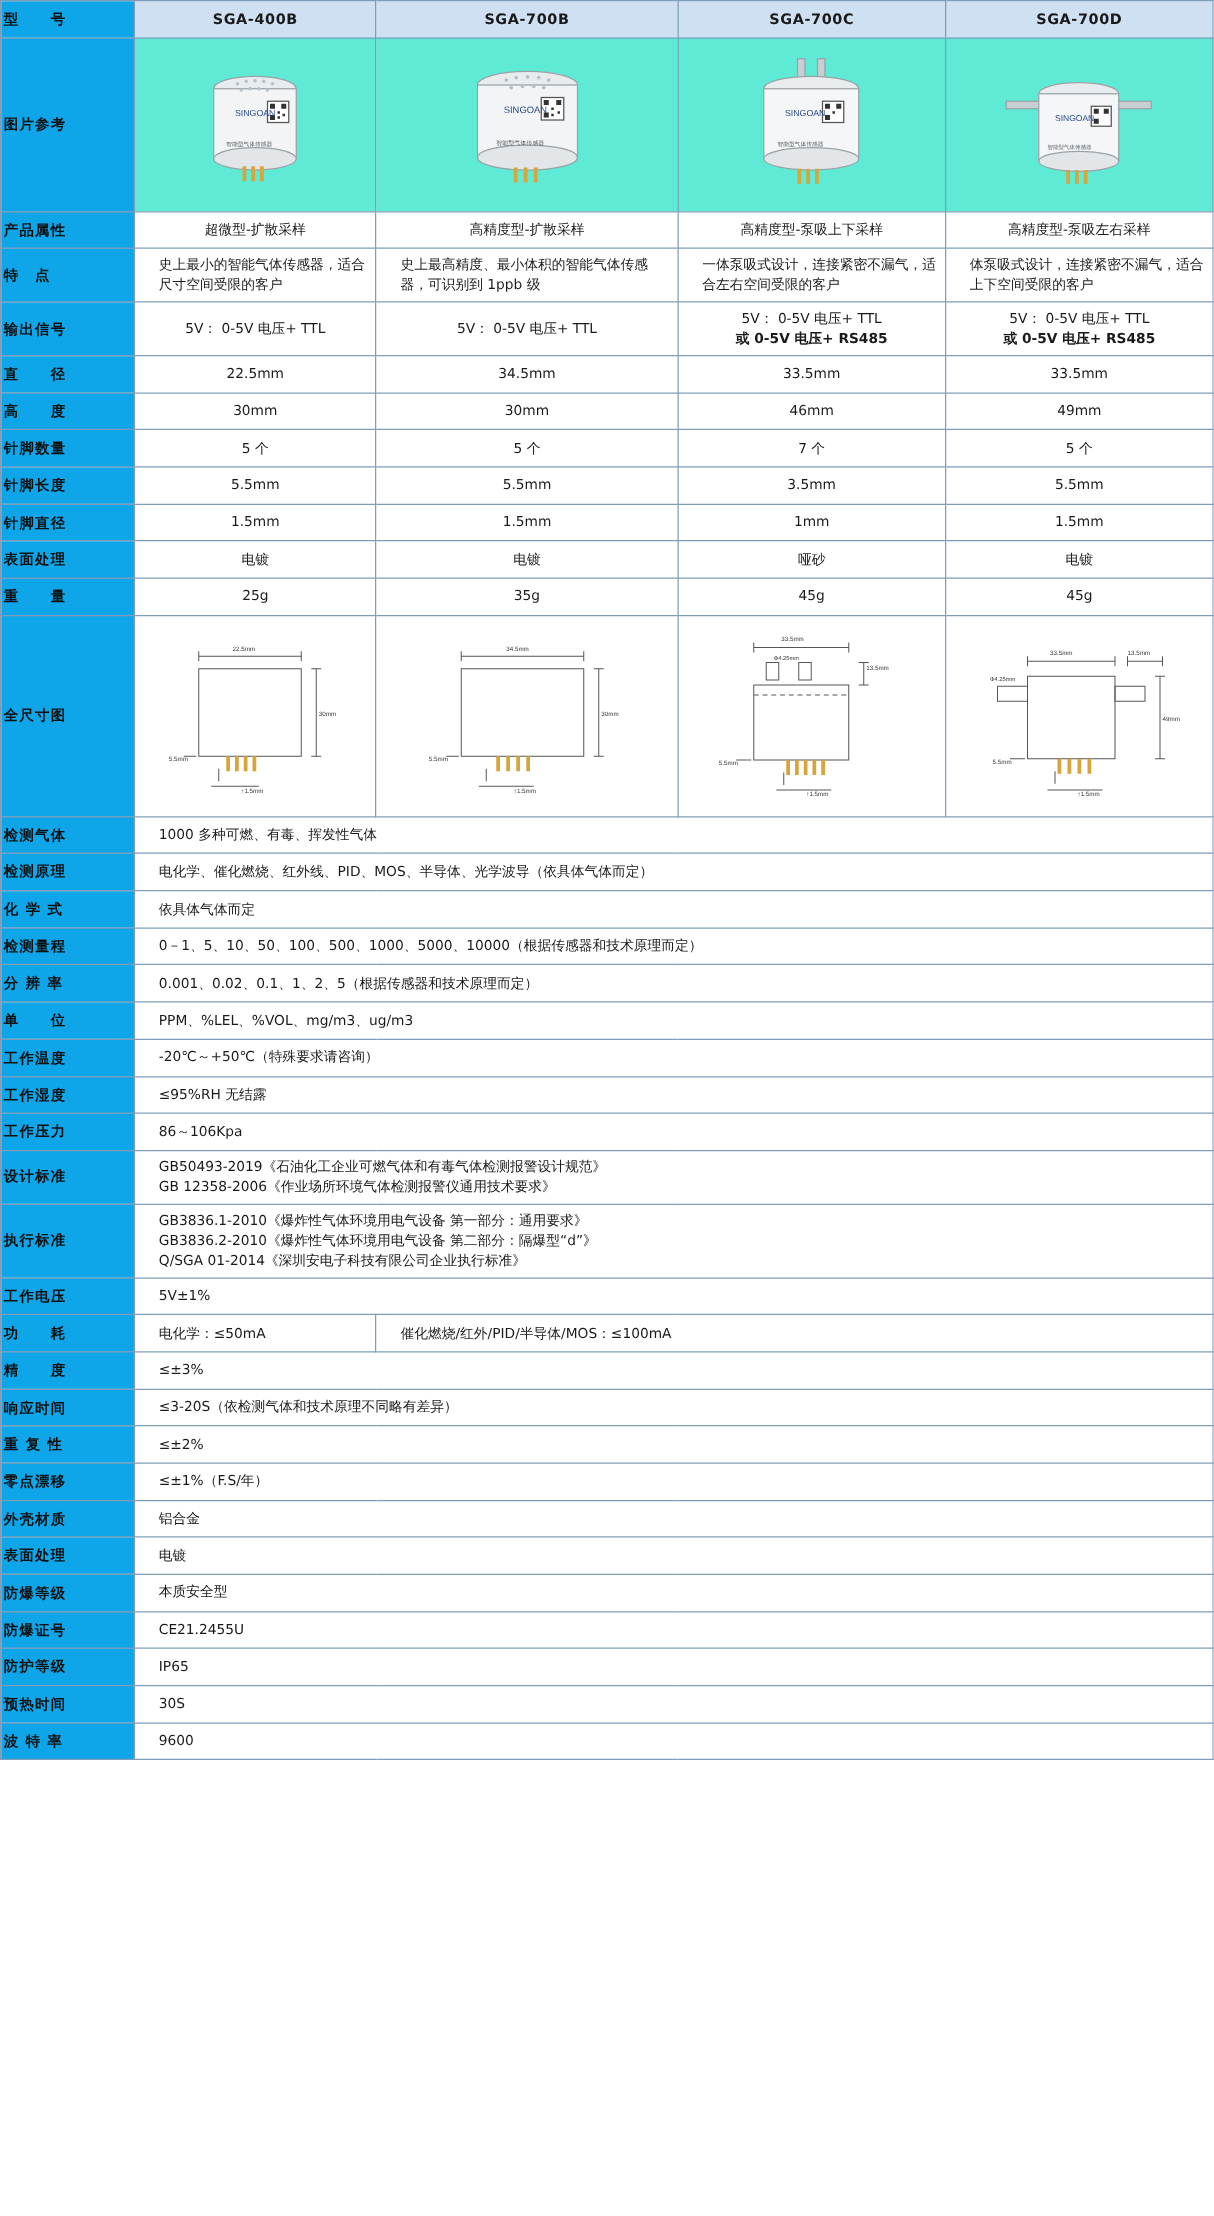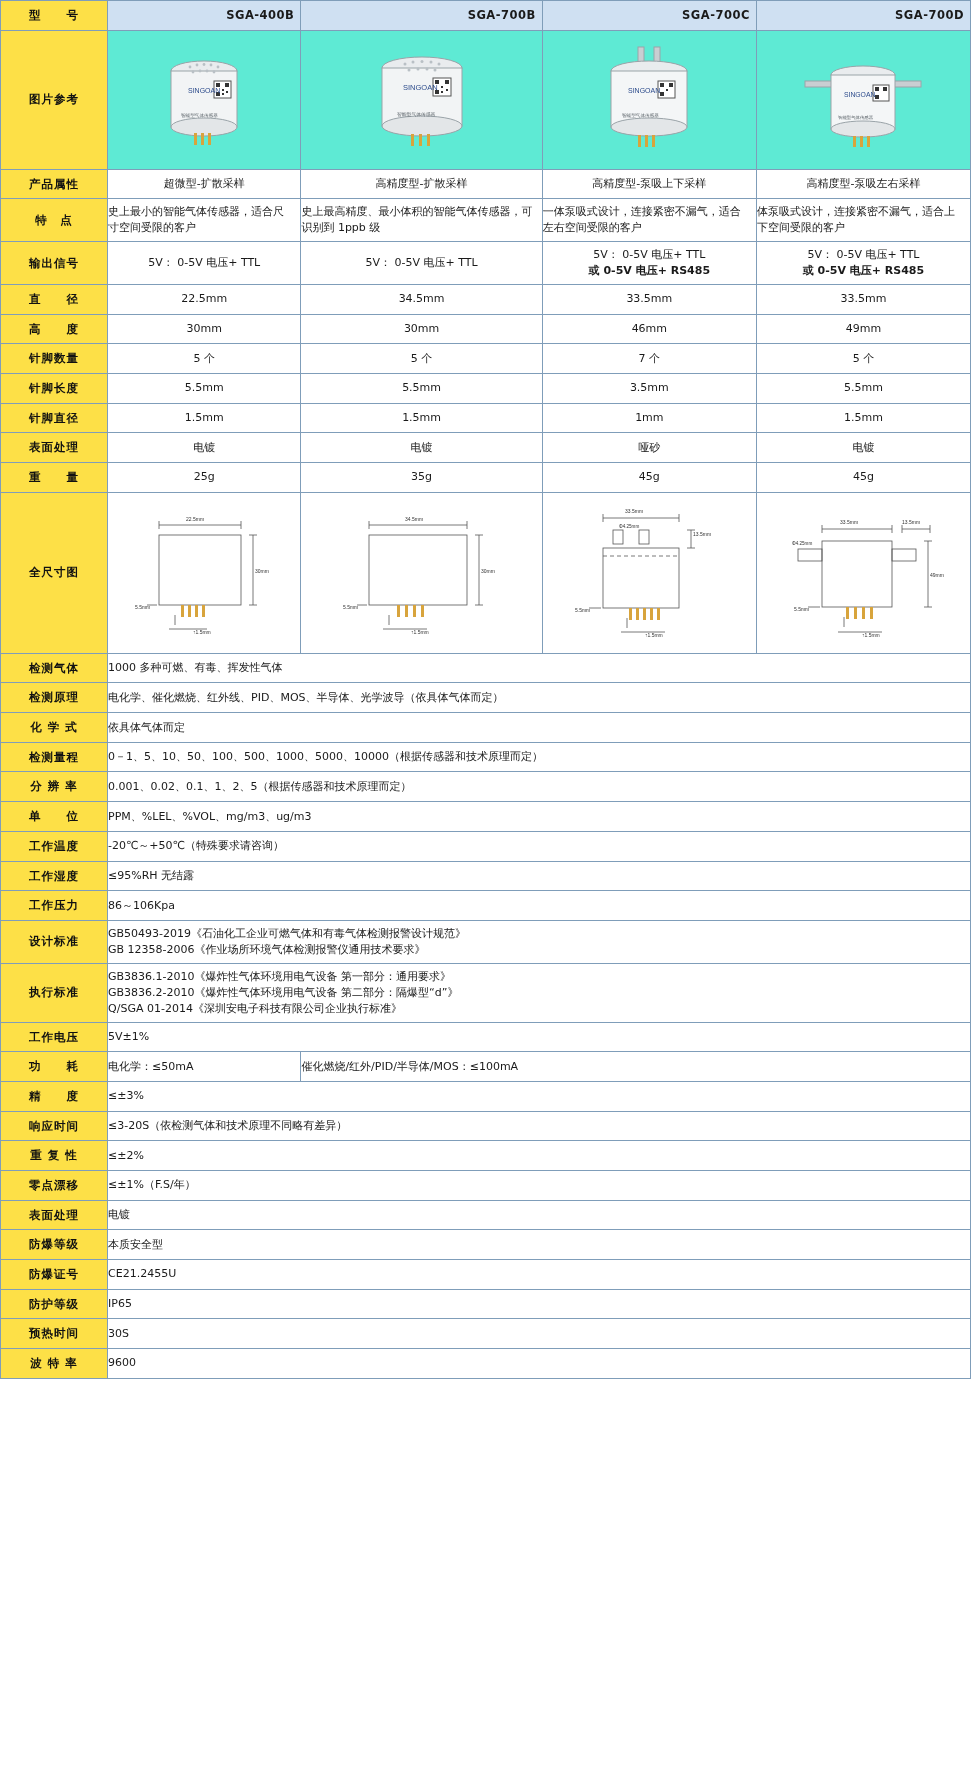--- a/index.html
+++ b/index.html
@@ -17,37 +17,36 @@
   }
   td{
     border:1px solid #7f9db9;
     vertical-align:middle;
     padding:5px 6px;
     line-height:1.45;
   }
   
   .lbl{
     width:98px;
-    background:#fde047;
-    text-align:center;
+    background:#0ea5e9;
     font-weight:bold;
     font-size:11.5px;
     color:#111;
     letter-spacing:1px;
     padding:6px 2px;
   }
   .hdr{
     background:#cfe0f2;
-    text-align:right;
+    text-align:center;
     font-weight:bold;
     font-size:11.5px;
     letter-spacing:.5px;
   }
   .c{ text-align:center;margin-left:33px; }
-  .l{ text-align:left; padding-left:0; }
+  .l{ text-align:left; padding-left:19px; }
   .img-cell{ background:#5eead4; height:130px; text-align:center; vertical-align:middle; padding:4px;}
   .dim-cell{ background:#ffffff; height:150px; text-align:center; vertical-align:middle;}
   .bold{ font-weight:bold; }
   .sensorWrap{display:flex;align-items:center;justify-content:center;height:126px;}
   svg{display:block;margin:0 auto;}
 </style>
 </head>
 <body>
 
 <table>
@@ -487,20 +486,24 @@
   </tr>
   <tr>
     <td class="lbl">重 复 性</td>
     <td class="l" colspan="4">≤±2%</td>
   </tr>
   <tr>
     <td class="lbl">零点漂移</td>
     <td class="l" colspan="4">≤±1%（F.S/年）</td>
   </tr>
   <tr>
+    <td class="lbl">外壳材质</td>
+    <td class="l" colspan="4">铝合金</td>
+  </tr>
+  <tr>
     <td class="lbl">表面处理</td>
     <td class="l" colspan="4">电镀</td>
   </tr>
   <tr>
     <td class="lbl">防爆等级</td>
     <td class="l" colspan="4">本质安全型</td>
   </tr>
   <tr>
     <td class="lbl">防爆证号</td>
     <td class="l" colspan="4">CE21.2455U</td>

